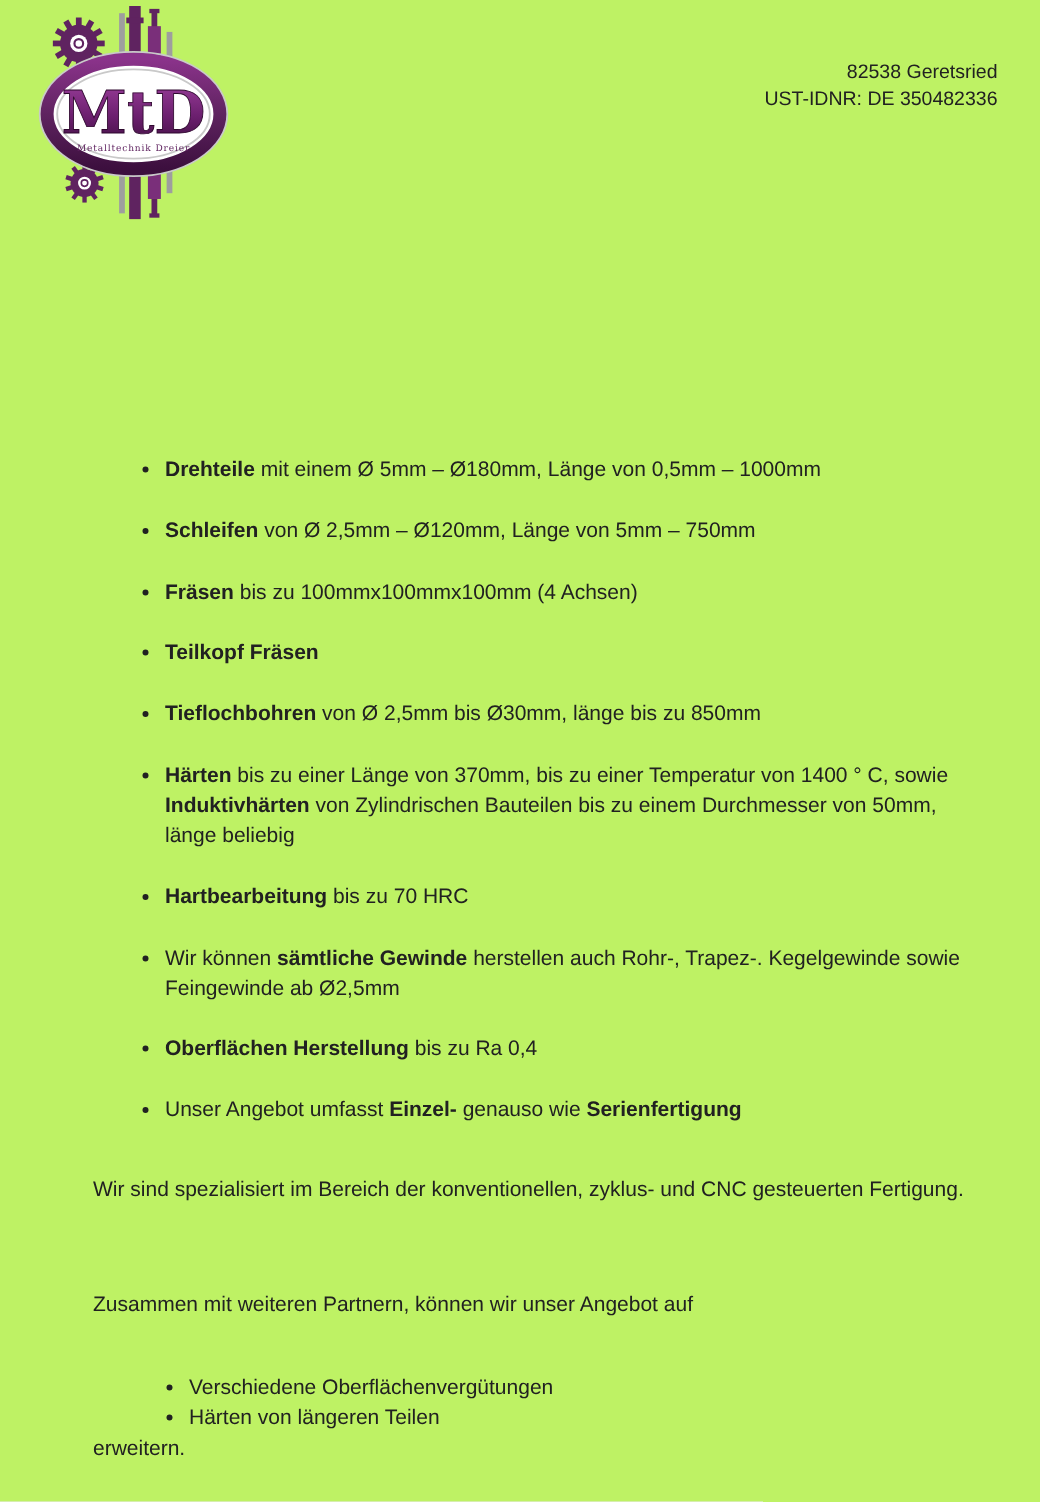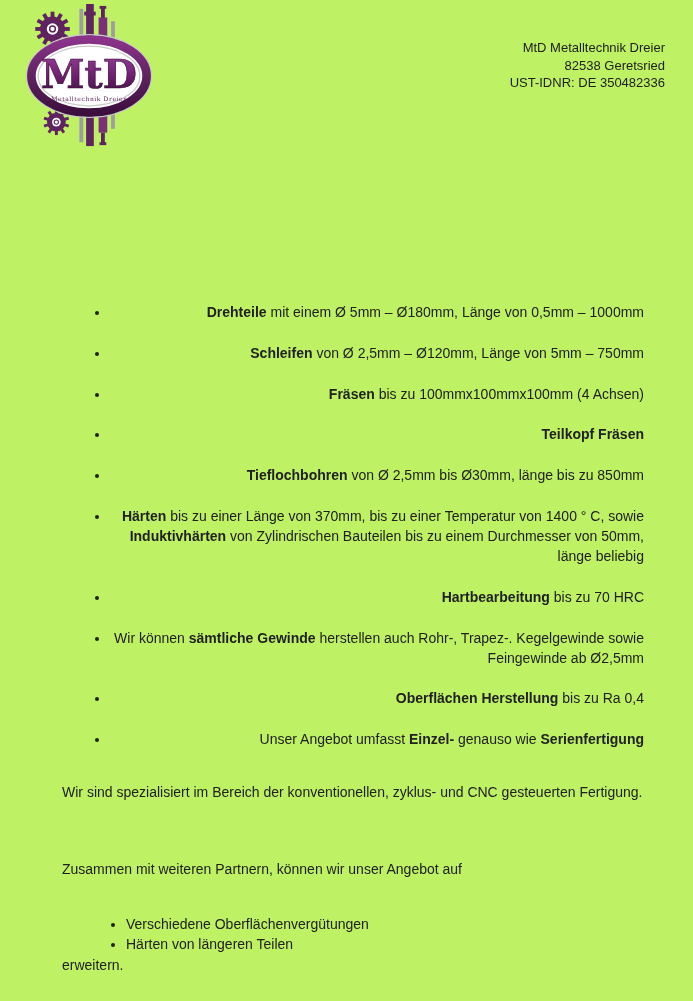--- a/index.html
+++ b/index.html
@@ -19,21 +19,21 @@
   }
   .title{
     position:absolute;left:62px;top:233px;margin:0;
     font-size:20.5px;font-weight:500;color:var(--heading,#24596B);
   }
   .offers{
     position:absolute;left:62px;top:302px;width:534px;
     margin:0;padding:0 0 0 48px;
     font-size:14px;line-height:20px;list-style:disc;
   }
-  .offers li{margin-bottom:20.8px;text-align:right;}
+  .offers li{margin-bottom:20.8px;}
   .b{font-weight:bold;}
   .para{position:absolute;left:62px;width:592px;margin:0;font-size:14px;line-height:19.5px;}
   .p1{top:783px;}
   .p2{top:860px;}
   .ext{
     position:absolute;left:62px;top:899px;width:534px;
     margin:16px;padding:0 0 0 48px;
     font-size:14px;line-height:19.5px;list-style:disc;
   }
   .ext li{margin:0;}
@@ -132,21 +132,20 @@
       <ellipse cx="78" cy="75" rx="65" ry="43" fill="none" stroke="var(--logo_silver,#C9C9C9)" stroke-width="1.5"></ellipse>
       <ellipse cx="78" cy="75" rx="60" ry="38" fill="#fff" stroke="url(#ringGrad)" stroke-width="9"></ellipse>
       <ellipse cx="78" cy="75" rx="53" ry="31" fill="none" stroke="var(--logo_silver,#C9C9C9)" stroke-width="1.3"></ellipse>
 
       <text x="78" y="88" text-anchor="middle" font-family="DejaVu Serif, serif" font-weight="bold" font-size="41" fill="url(#mtdGrad)" stroke="#2E082E" stroke-width="0.6">MtD</text>
       <text x="78" y="101" text-anchor="middle" font-family="DejaVu Serif, serif" font-size="6.3" letter-spacing="0.6" fill="var(--logo_purple,#5F2360)">Metalltechnik Dreier</text>
     </svg>
   </div>
 
   <div class="contact">
-      <div>MtD Metalltechnik Dreier</div>
       <div>82538 Geretsried</div>
       <div>UST-IDNR: DE 350482336</div>
     </div>
 
 
   <ul class="offers">
       <li><span class="b">Drehteile</span><span> mit einem Ø 5mm – Ø180mm, Länge von 0,5mm – 1000mm</span></li>
       <li><span class="b">Schleifen</span><span> von Ø 2,5mm – Ø120mm, Länge von 5mm – 750mm</span></li>
       <li><span class="b">Fräsen</span><span> bis zu 100mmx100mmx100mm (4 Achsen)</span></li>
       <li><span class="b">Teilkopf Fräsen</span></li>

